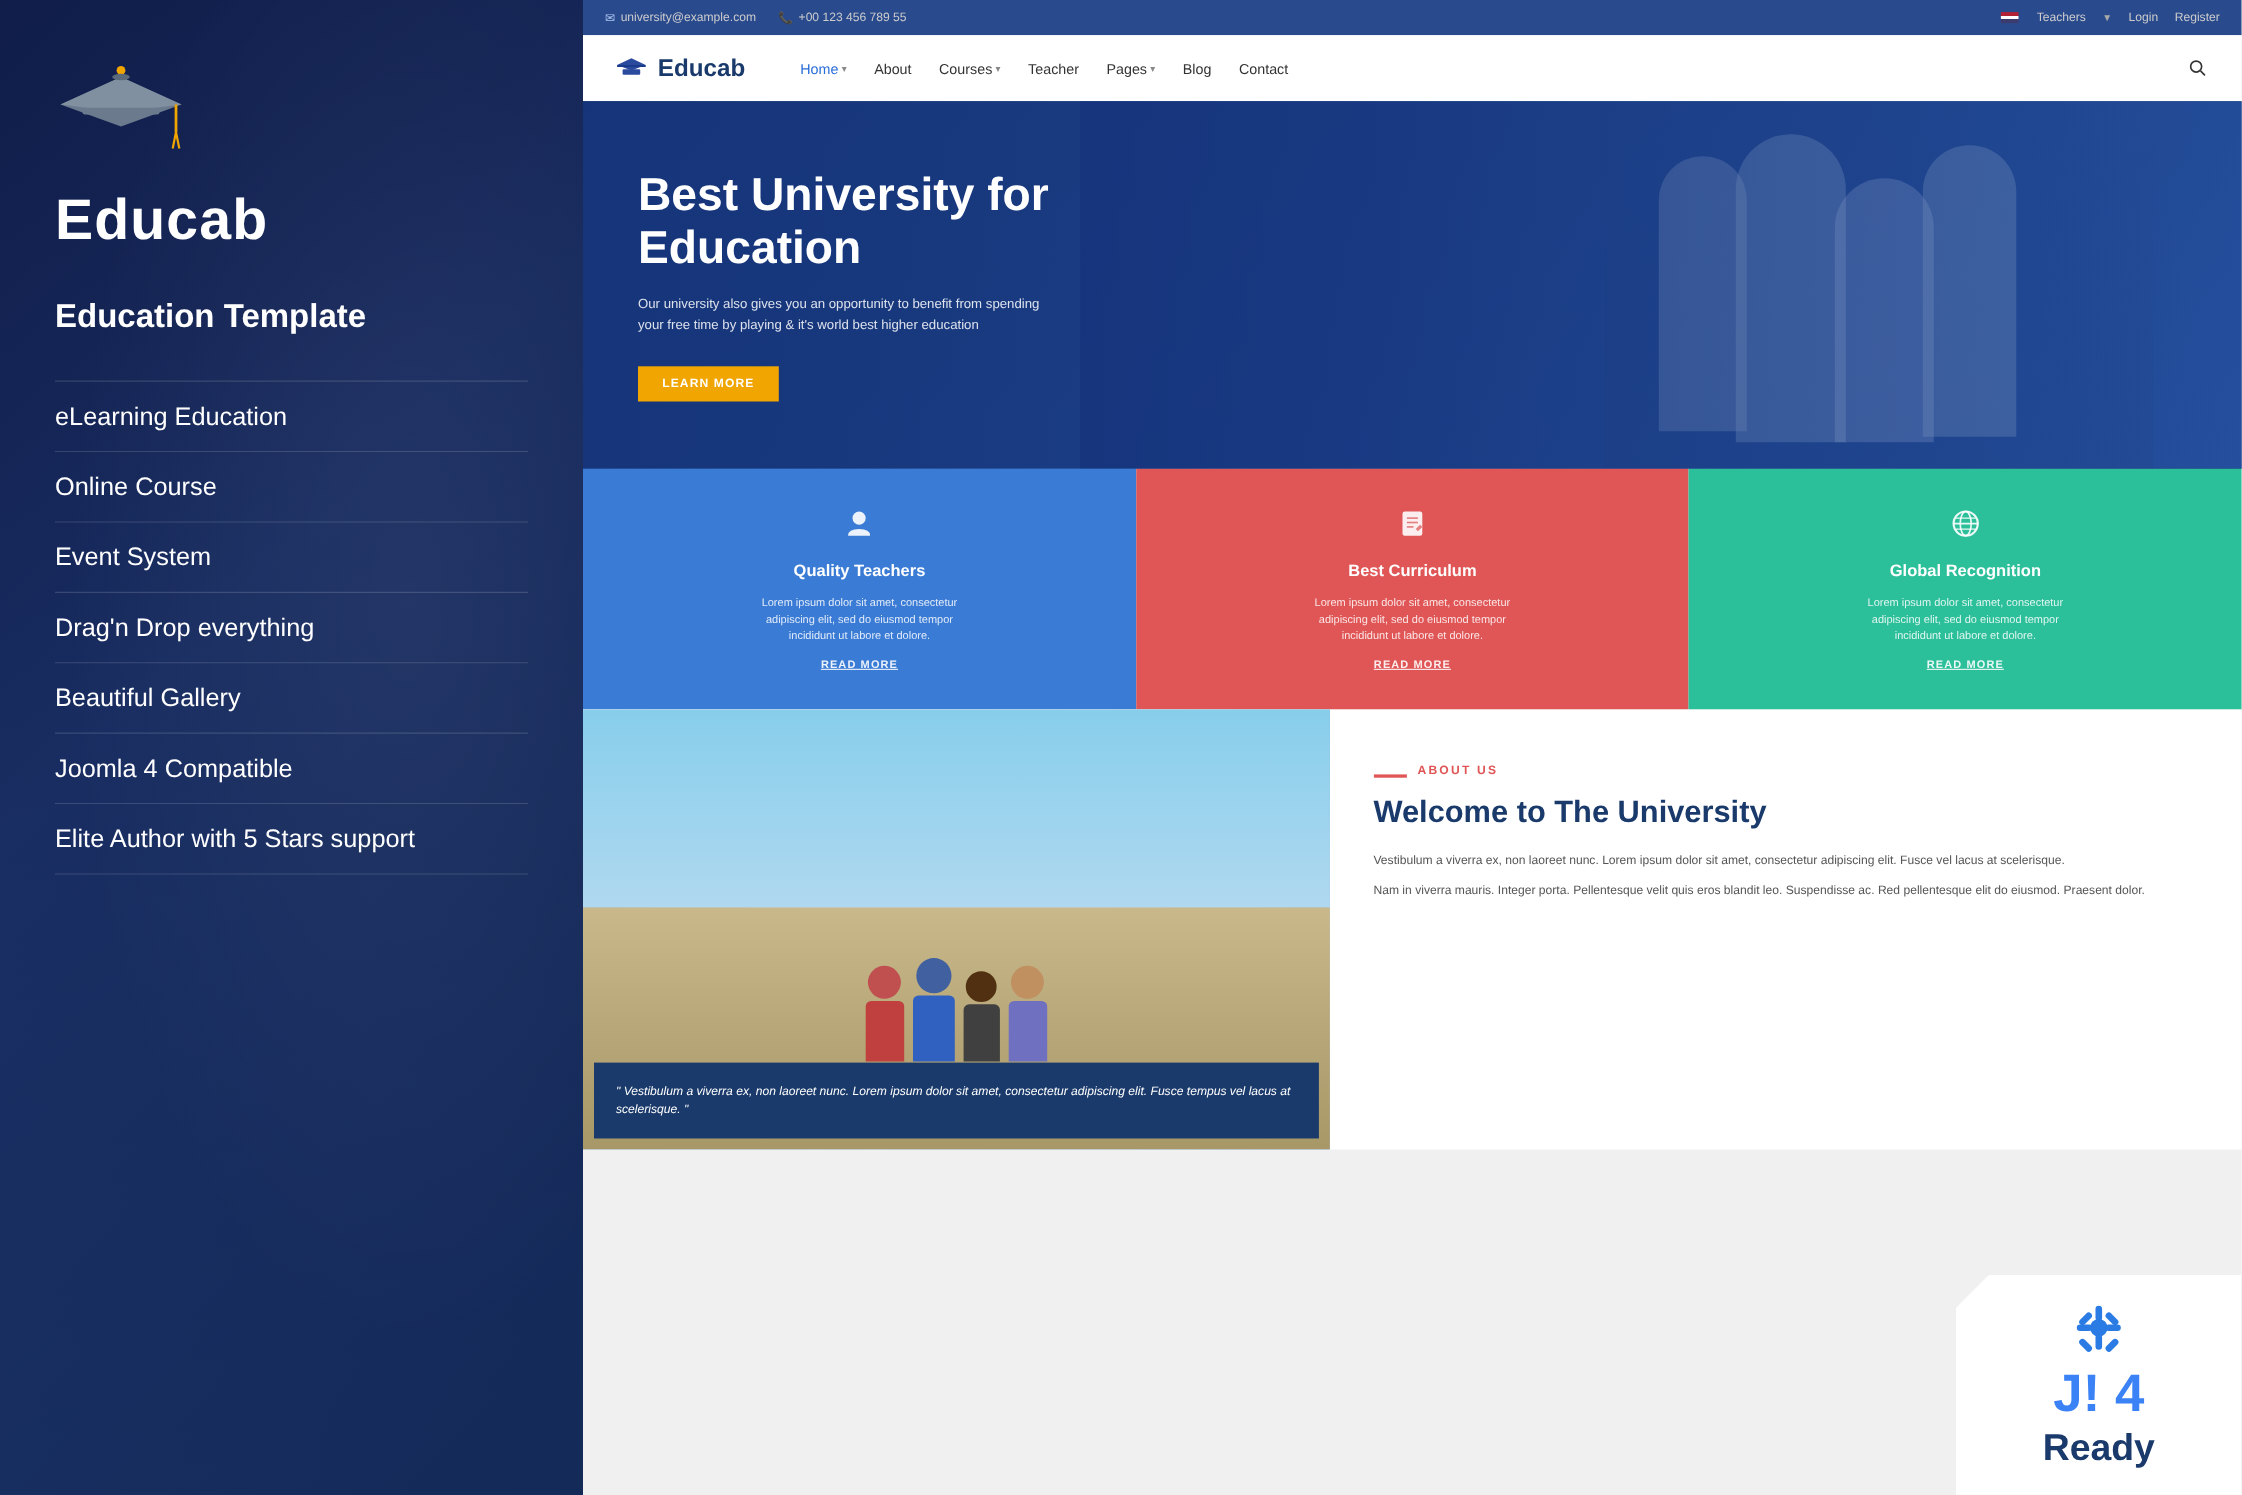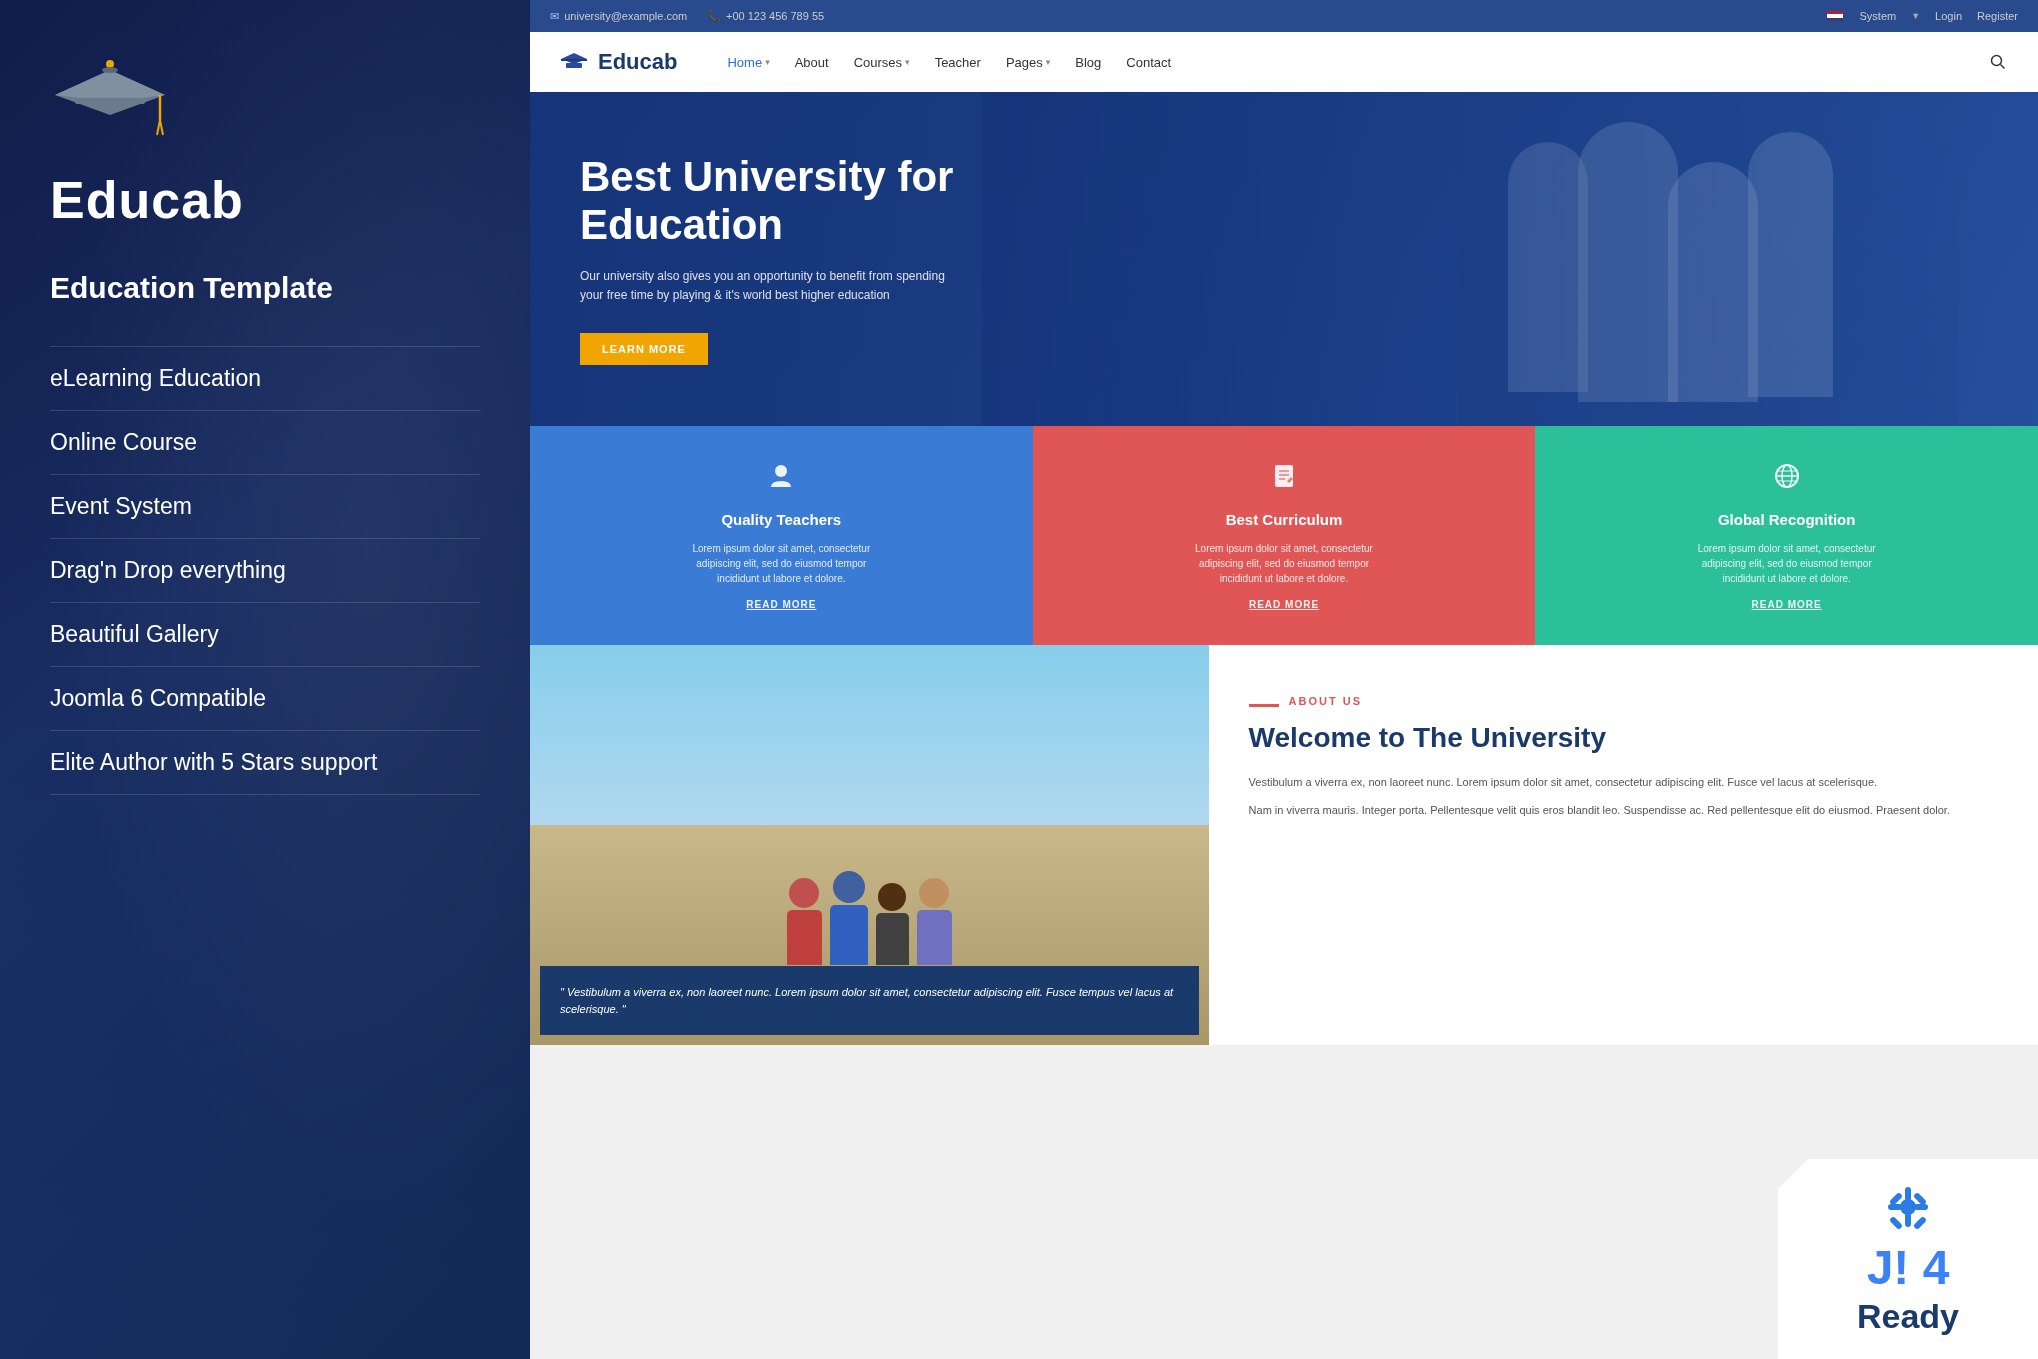--- a/index.html
+++ b/index.html
@@ -412,42 +412,42 @@
 
     <div class="brand-name">Educab</div>
     <div class="subtitle">Education Template</div>
 
     <ul class="feature-list">
       <li>eLearning Education</li>
       <li>Online Course</li>
       <li>Event System</li>
       <li>Drag'n Drop everything</li>
       <li>Beautiful Gallery</li>
-      <li>Joomla 6 Compatible</li>
+      <li>Joomla 4 Compatible</li>
       <li>Elite Author with 5 Stars support</li>
     </ul>
   </div>
 </div>
 
 <div class="right-panel" style="position:relative;">
 
   <div class="top-bar">
     <div class="top-bar-left">
       <div class="top-bar-item">
         <span style="color:#aac4f0;">✉</span>
         <span>university@example.com</span>
       </div>
       <div class="top-bar-item">
         <span style="color:#aac4f0;">📞</span>
         <span>+00 123 456 789 55</span>
       </div>
     </div>
     <div class="top-bar-right">
       <span style="display:inline-block;width:16px;height:10px;background:linear-gradient(180deg,#B22234 33%,#fff 33%,#fff 66%,#3C3B6E 66%);margin-right:2px;"></span>
-      <span style="cursor:pointer;">System</span>
+      <span style="cursor:pointer;">Teachers</span>
       <span style="color:#aaa;font-size:9px;">▼</span>
       <span style="cursor:pointer;">Login</span>
       <span style="cursor:pointer;">Register</span>
     </div>
   </div>
 
   <div class="nav-bar">
     <div class="nav-logo">
       <svg class="nav-logo-icon" viewBox="0 0 28 22" fill="none">
         <polygon points="14,2 27,8 14,13 1,8" fill="#2a4a9e"></polygon>

